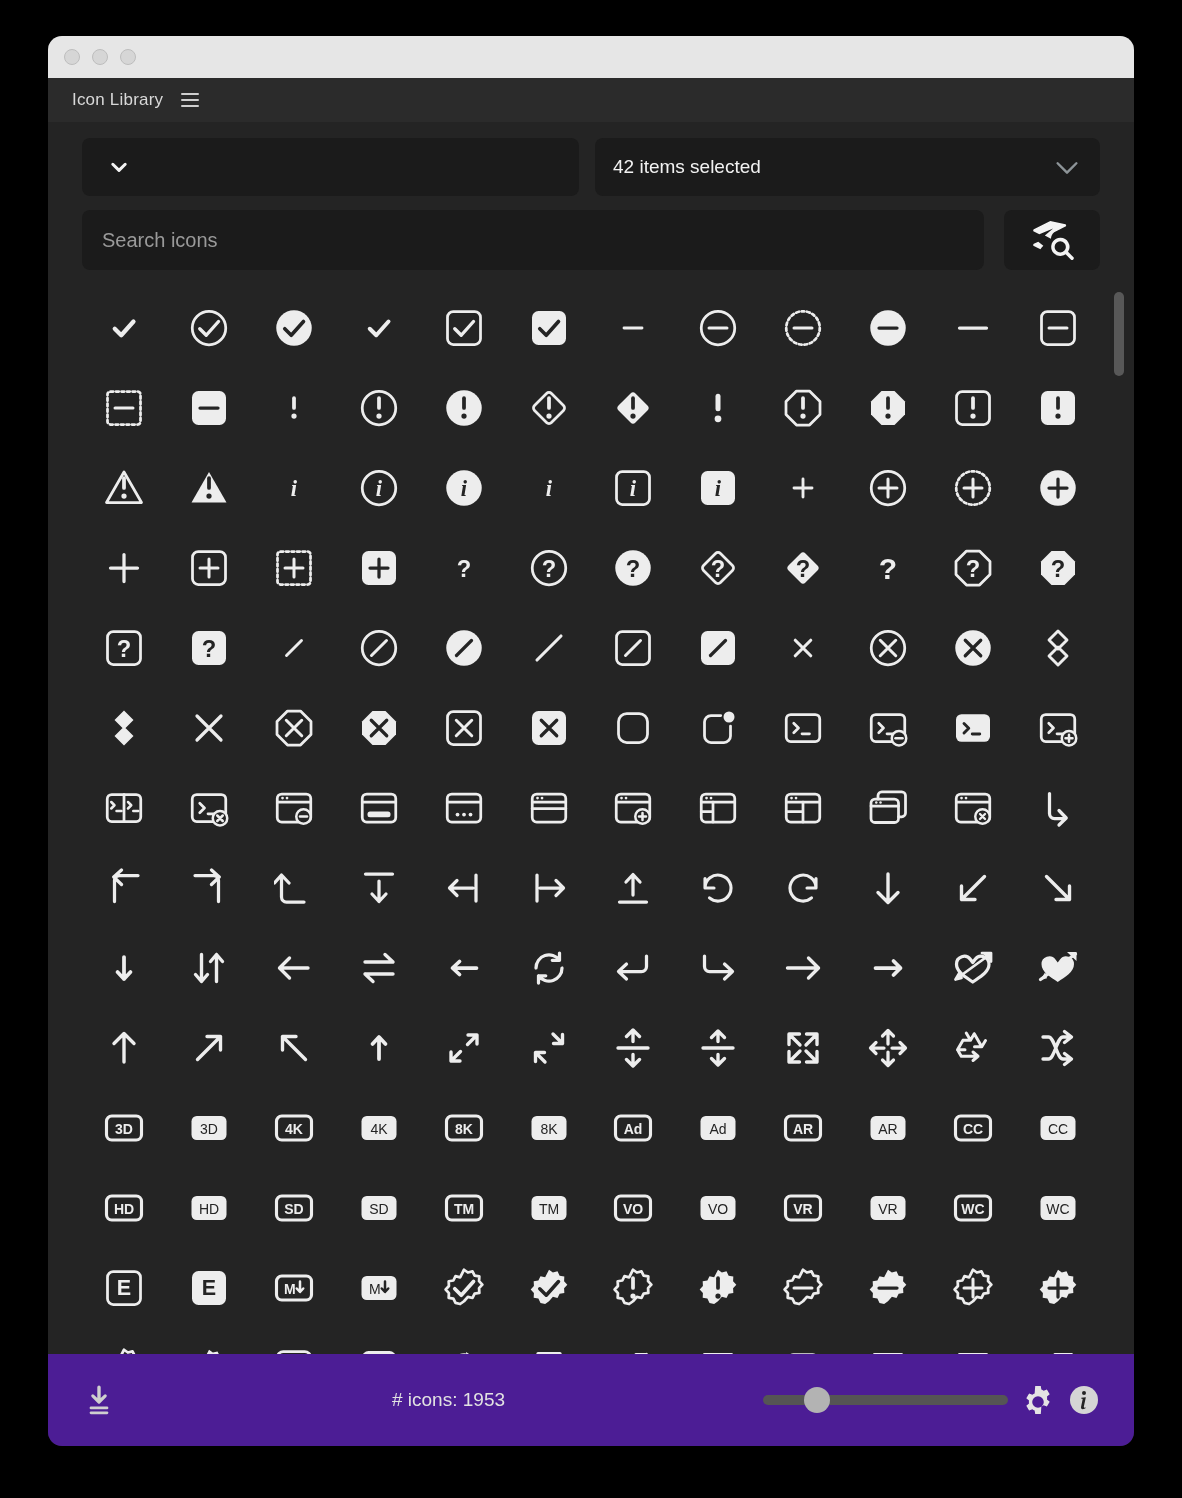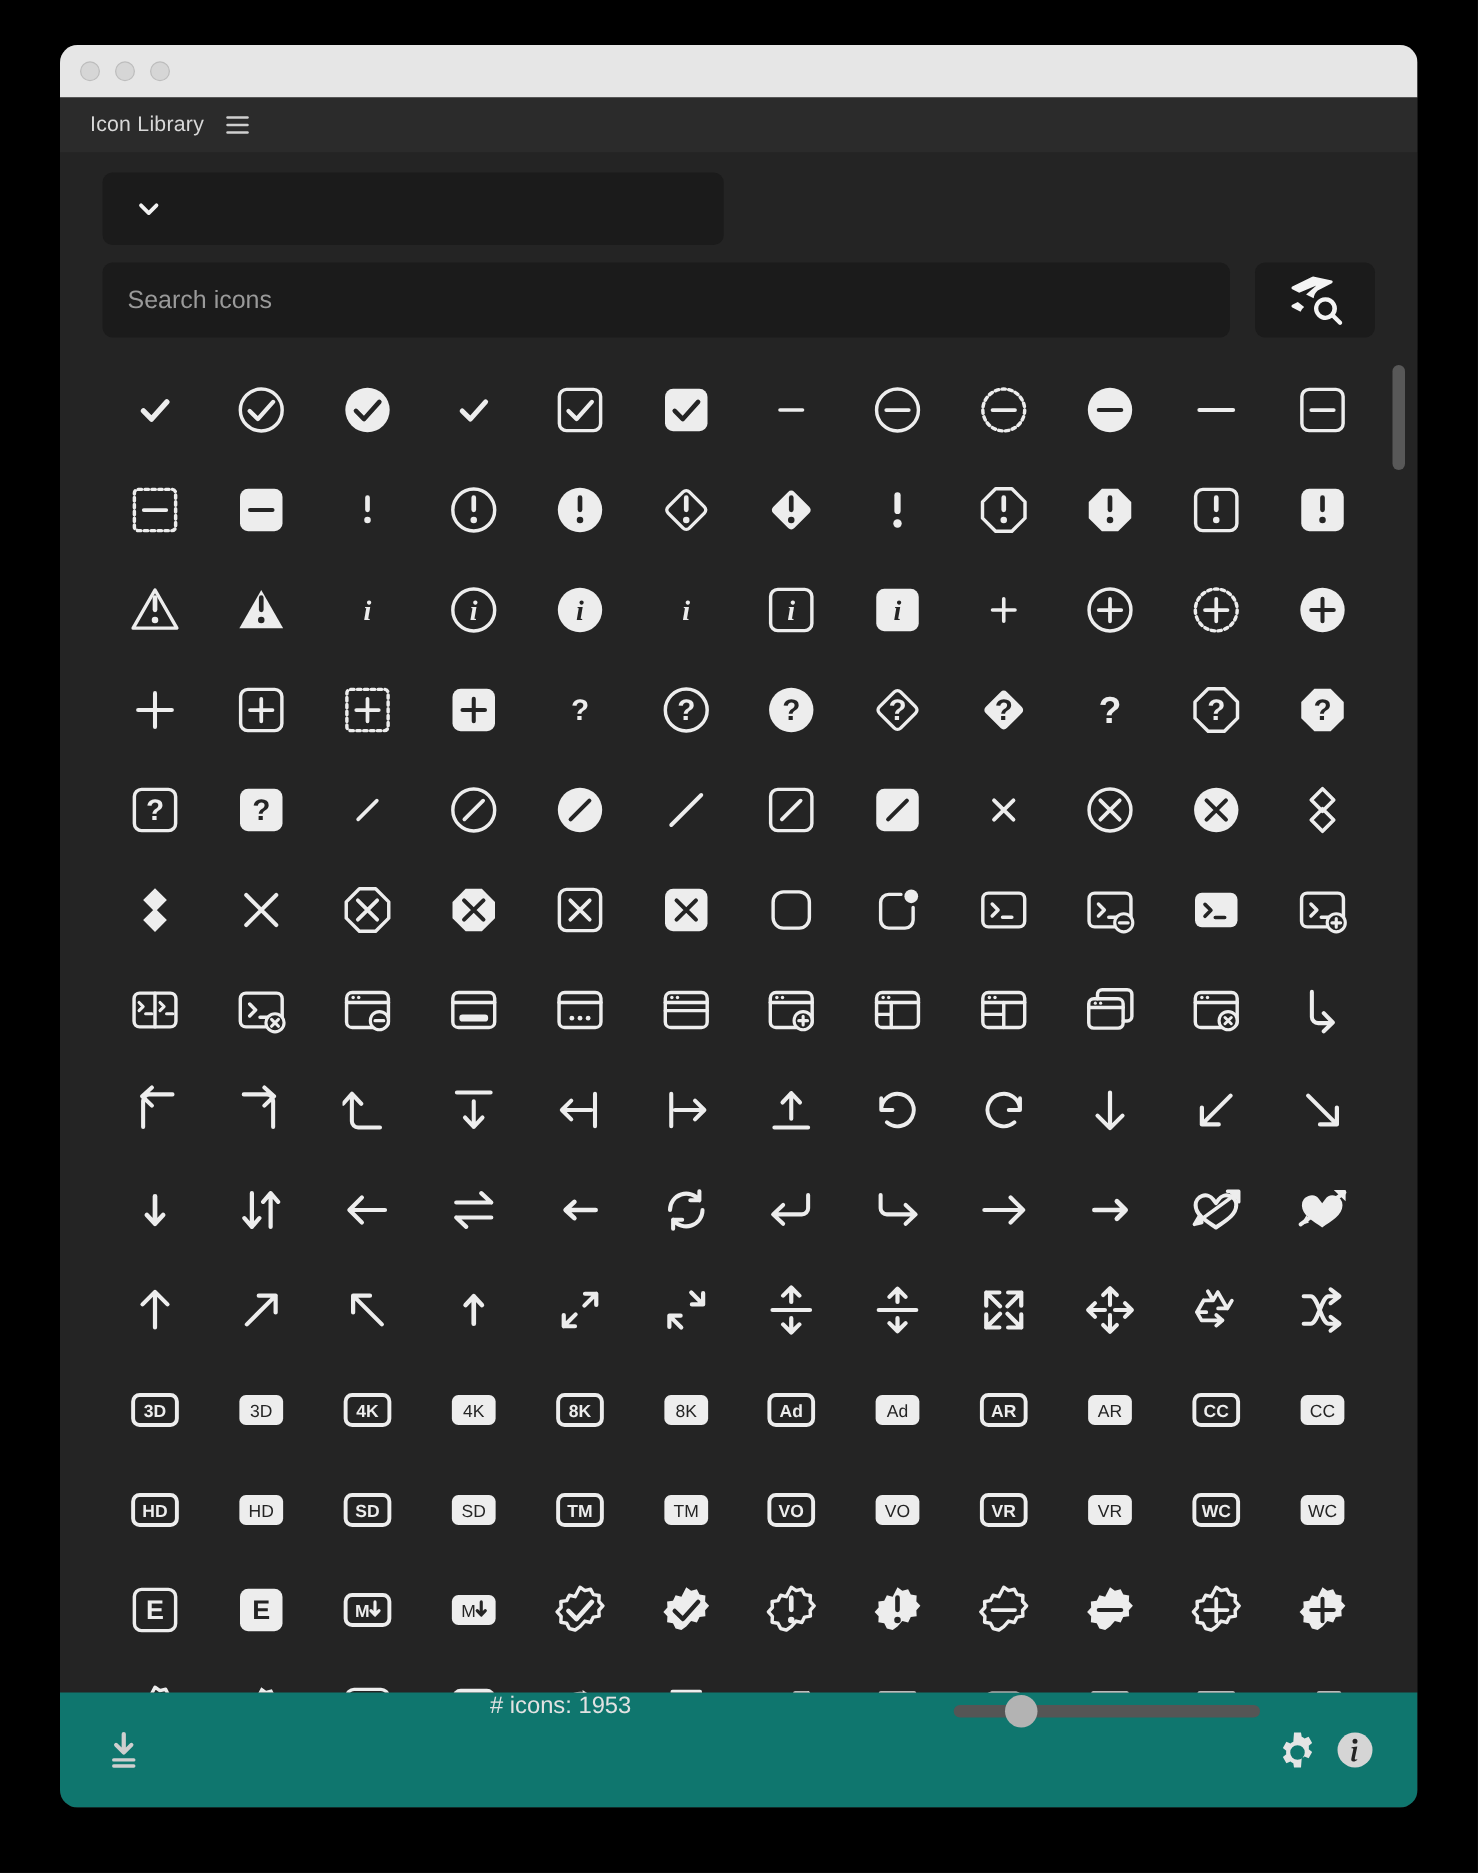--- a/index.html
+++ b/index.html
@@ -133,22 +133,22 @@
     width: 10px; height: 84px;
     background: #585858;
     border-radius: 5px;
     cursor: pointer;
   }
 
   
   .statusbar {
     flex: none;
     height: 92px;
-    background: #0f766e;
-    display: flex; 
+    background: #4c1d95;
+    display: flex; align-items: center;
     padding: 0 34px;
     gap: 14px;
   }
   .status-left { flex: none; width: 52px; display:flex; align-items:center; justify-content:flex-start; cursor:pointer;}
   .status-center {
     flex: 1 1 auto;
     text-align: center;
     color: #e2e2e2;
     font-size: 19px;
   }
@@ -192,20 +192,26 @@
         <i></i>
         <i></i>
       </span>
   </div>
 
   <div class="controls">
     <div class="row1">
       <div class="select primary">
         <svg class="chev" width="22" height="22" viewBox="0 0 16 16" fill="none" stroke="#f2f2f2" stroke-width="2.2" stroke-linecap="round" stroke-linejoin="round">
             <path d="M3.5 6 L8 10.5 L12.5 6"></path>
+          </svg>
+      </div>
+      <div class="select secondary">
+        <span class="label">42 items selected</span>
+        <svg class="chev" width="30" height="30" viewBox="0 0 16 16" fill="none" stroke="#8d9498" stroke-width="1.3" stroke-linecap="round" stroke-linejoin="round">
+            <path d="M3 6 L8 11 L13 6"></path>
           </svg>
       </div>
     </div>
     <div class="row2">
       <input class="searchbox" type="text" placeholder="Search icons" style="">
       <button class="search-btn">
         <svg width="44" height="44" viewBox="0 0 16 16" fill="#f4f4f4">
           <path d="M7.2 1.2 1.4 4.1a.45.45 0 0 0 0 .8l2.0 1.0 5.0-2.1-3.0 2.6 2.2 1.1c.1-.9.5-1.7 1.2-2.3l4.1-2.1a.45.45 0 0 0 0-.8L7.8 1.2a.7.7 0 0 0-.6 0z"></path>
           <path d="M3.0 8.6 1.4 9.4a.45.45 0 0 0 0 .8l2.4 1.2c.25-.55.6-1.0 1.05-1.35z"></path>
           <path d="M11 7.2a3.3 3.3 0 1 0 1.95 5.97l1.9 1.9a.62.62 0 0 0 .88-.88l-1.9-1.9A3.3 3.3 0 0 0 11 7.2zm0 1.25a2.05 2.05 0 1 1 0 4.1 2.05 2.05 0 0 1 0-4.1z"></path>

